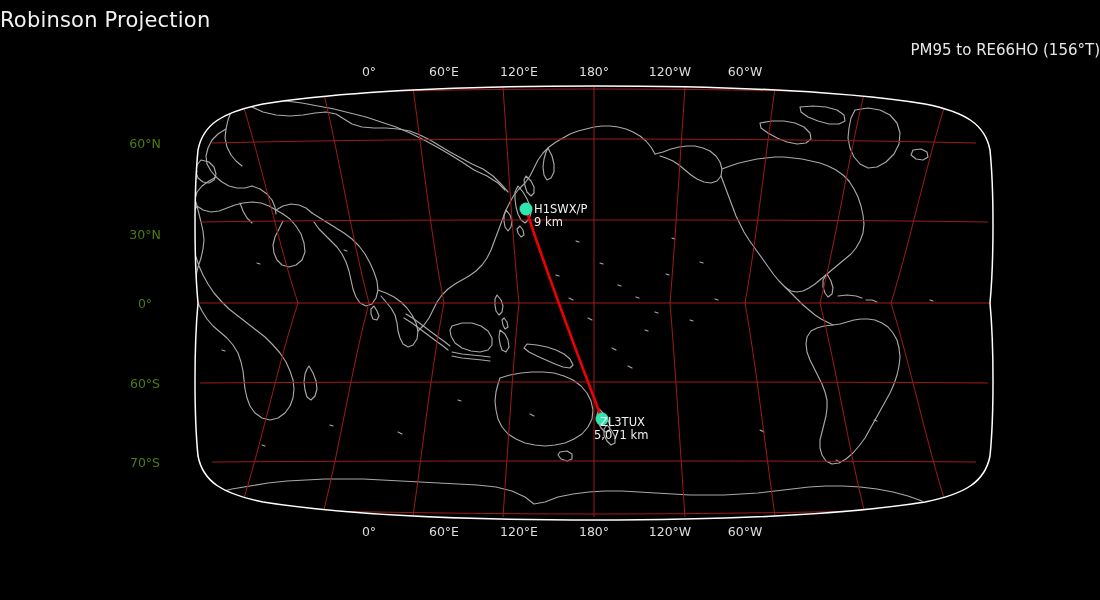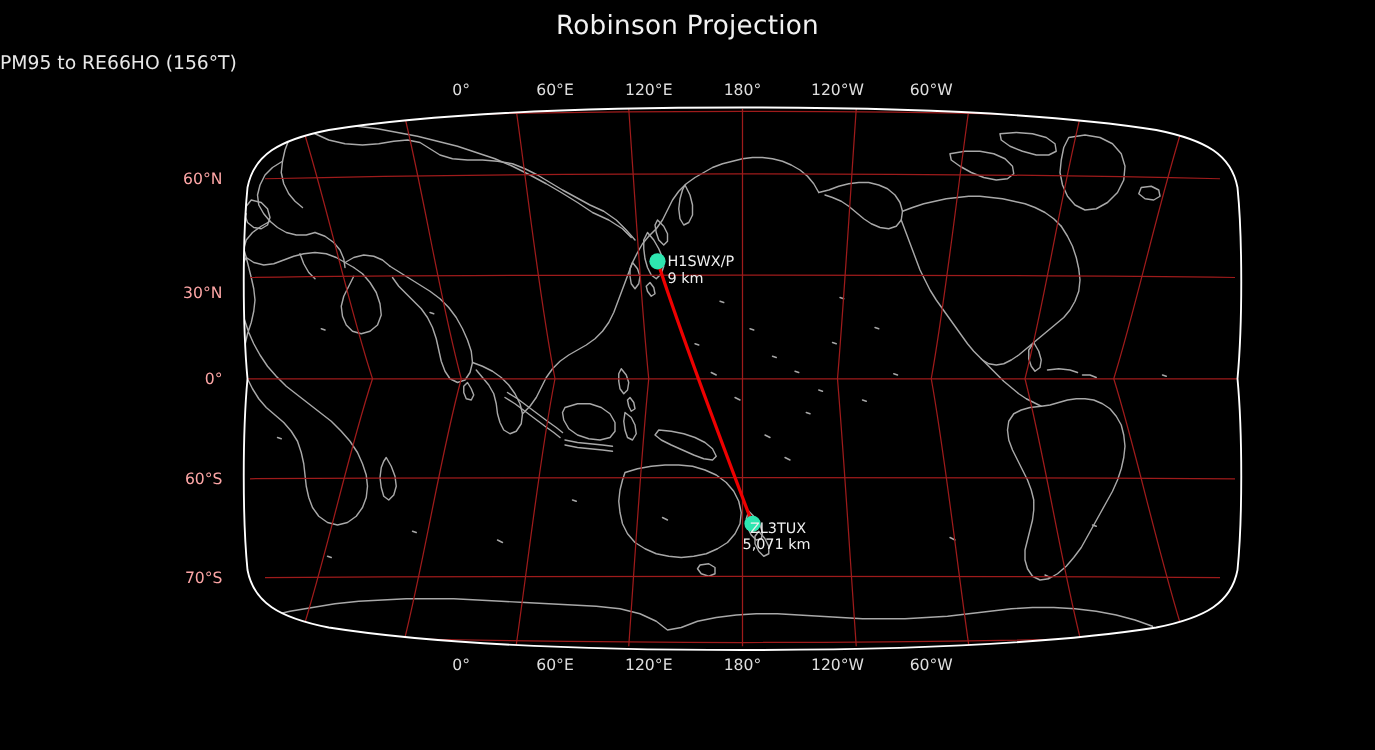--- a/index.html
+++ b/index.html
@@ -20,50 +20,49 @@
     left: 0; top: 0;
     width: 1100px;
     height: 600px;
     background: #000000;
   }
   .title {
     position: absolute;
     left: 0;
     top: 8px;
     width: 1100px;
-    text-align: center;
     font-size: 21px;
     color: #f2f2f2;
     letter-spacing: 0.2px;
     white-space: nowrap;
   }
   .subtitle {
     position: absolute;
     left: 0;
     top: 41px;
     width: 1100px;
-    text-align: left;
+    text-align: right;
     font-size: 15px;
     color: #e8e8e8;
     white-space: nowrap;
   }
   .axis-label {
     position: absolute;
     font-size: 12.5px;
     color: #dedede;
     white-space: nowrap;
     transform: translateX(-50%);
   }
   .lat-label {
     position: absolute;
     font-size: 12.5px;
-    color: #fca5a5;
+    color: #4d7c0f;
     white-space: nowrap;
     transform: translateY(-50%);
-    text-align: right;
+    text-align: center;
   }
   svg.mapsvg {
     position: absolute;
     left: 0;
     top: 0;
     width: 1100px;
     height: 600px;
   }
   .pt-label {
     position: absolute;

